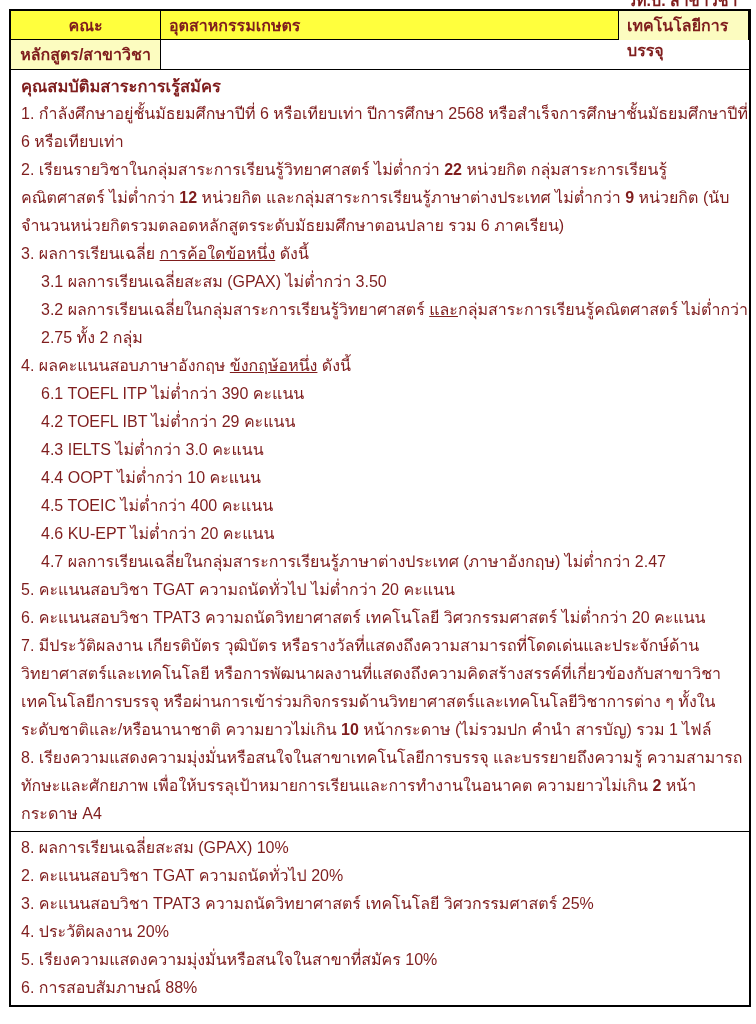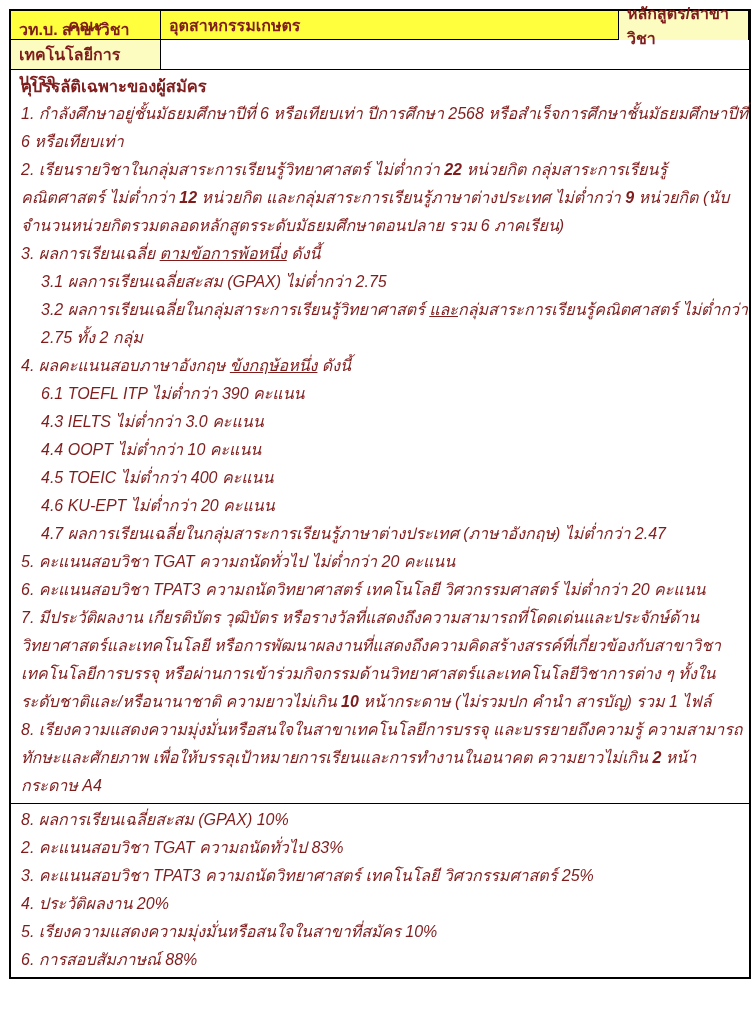--- a/index.html
+++ b/index.html
@@ -46,65 +46,65 @@
   .sec-title{
     font-weight:700;
     font-size:16.5px;
     line-height:28px;
     padding:0 10px;
   }
   .sec-body .line{
     font-size:16px;
     line-height:28px;
     padding:0 0 0 10px;
-    font-style:italic;
   }
   .sec-body .line.indent{padding-left:30px;}
   .b{font-weight:700;}
   .u{text-decoration:underline;}
 </style>
 </head>
 <body>
 
 <div class="page">
   <div class="doc">
 
     <div class="hdr">
       <div class="cell c-label r1">คณะ</div>
       <div class="cell c-value r1">อุตสาหกรรมเกษตร</div>
+      <div class="cell c-value r2">วท.บ. สาขาวิชาเทคโนโลยีการบรรจุ</div>
       <div class="cell c-label r2">หลักสูตร/สาขาวิชา</div>
-      <div class="cell c-value r2">วท.บ. สาขาวิชาเทคโนโลยีการบรรจุ</div>
     </div>
 
     <div class="section">
-      <div class="sec-title">คุบรรลัติเฉพาะของผู้สมัคร</div>
+      <div class="sec-title">คุณสมบัติมสาระการเรู้สมัคร</div>
       <div class="sec-body">
           <div class="line"><span>1. กำลังศึกษาอยู่ชั้นมัธยมศึกษาปีที่ 6 หรือเทียบเท่า ปีการศึกษา 2568 หรือสำเร็จการศึกษาชั้นมัธยมศึกษาปีที่ 6 หรือเทียบเท่า</span></div>
           <div class="line"><span>2. เรียนรายวิชาในกลุ่มสาระการเรียนรู้วิทยาศาสตร์ ไม่ต่ำกว่า </span><span class="b">22</span><span> หน่วยกิต กลุ่มสาระการเรียนรู้คณิตศาสตร์ ไม่ต่ำกว่า </span><span class="b">12</span><span> หน่วยกิต และกลุ่มสาระการเรียนรู้ภาษาต่างประเทศ ไม่ต่ำกว่า </span><span class="b">9</span><span> หน่วยกิต (นับจำนวนหน่วยกิตรวมตลอดหลักสูตรระดับมัธยมศึกษาตอนปลาย รวม 6 ภาคเรียน)</span></div>
-          <div class="line"><span>3. ผลการเรียนเฉลี่ย </span><span class="u">ตามข้อการพ้อหนึ่ง</span><span> ดังนี้</span></div>
-          <div class="line indent"><span>3.1 ผลการเรียนเฉลี่ยสะสม (GPAX) ไม่ต่ำกว่า 2.75</span></div>
+          <div class="line"><span>3. ผลการเรียนเฉลี่ย </span><span class="u">การค้อใดข้อหนึ่ง</span><span> ดังนี้</span></div>
+          <div class="line indent"><span>3.1 ผลการเรียนเฉลี่ยสะสม (GPAX) ไม่ต่ำกว่า 3.50</span></div>
           <div class="line indent"><span>3.2 ผลการเรียนเฉลี่ยในกลุ่มสาระการเรียนรู้วิทยาศาสตร์ </span><span class="u">และ</span><span>กลุ่มสาระการเรียนรู้คณิตศาสตร์ ไม่ต่ำกว่า 2.75 ทั้ง 2 กลุ่ม</span></div>
           <div class="line"><span>4. ผลคะแนนสอบภาษาอังกฤษ </span><span class="u">ข้งกฤษ้อหนึ่ง</span><span> ดังนี้</span></div>
           <div class="line indent"><span>6.1 TOEFL ITP ไม่ต่ำกว่า 390 คะแนน</span></div>
+          <div class="line indent"><span>4.2 TOEFL IBT ไม่ต่ำกว่า 29 คะแนน</span></div>
           <div class="line indent"><span>4.3 IELTS ไม่ต่ำกว่า 3.0 คะแนน</span></div>
           <div class="line indent"><span>4.4 OOPT ไม่ต่ำกว่า 10 คะแนน</span></div>
           <div class="line indent"><span>4.5 TOEIC ไม่ต่ำกว่า 400 คะแนน</span></div>
           <div class="line indent"><span>4.6 KU-EPT ไม่ต่ำกว่า 20 คะแนน</span></div>
           <div class="line indent"><span>4.7 ผลการเรียนเฉลี่ยในกลุ่มสาระการเรียนรู้ภาษาต่างประเทศ (ภาษาอังกฤษ) ไม่ต่ำกว่า 2.47</span></div>
           <div class="line"><span>5. คะแนนสอบวิชา TGAT ความถนัดทั่วไป ไม่ต่ำกว่า 20 คะแนน</span></div>
           <div class="line"><span>6. คะแนนสอบวิชา TPAT3 ความถนัดวิทยาศาสตร์ เทคโนโลยี วิศวกรรมศาสตร์ ไม่ต่ำกว่า 20 คะแนน</span></div>
           <div class="line"><span>7. มีประวัติผลงาน เกียรติบัตร วุฒิบัตร หรือรางวัลที่แสดงถึงความสามารถที่โดดเด่นและประจักษ์ด้านวิทยาศาสตร์และเทคโนโลยี หรือการพัฒนาผลงานที่แสดงถึงความคิดสร้างสรรค์ที่เกี่ยวข้องกับสาขาวิชาเทคโนโลยีการบรรจุ หรือผ่านการเข้าร่วมกิจกรรมด้านวิทยาศาสตร์และเทคโนโลยีวิชาการต่าง ๆ ทั้งในระดับชาติและ/หรือนานาชาติ ความยาวไม่เกิน </span><span class="b">10</span><span> หน้ากระดาษ (ไม่รวมปก คำนำ สารบัญ) รวม 1 ไฟล์</span></div>
           <div class="line"><span>8. เรียงความแสดงความมุ่งมั่นหรือสนใจในสาขาเทคโนโลยีการบรรจุ และบรรยายถึงความรู้ ความสามารถ ทักษะและศักยภาพ เพื่อให้บรรลุเป้าหมายการเรียนและการทำงานในอนาคต ความยาวไม่เกิน </span><span class="b">2</span><span> หน้ากระดาษ A4</span></div>
         </div>
     </div>
 
     <div class="section bordered">
       <div class="sec-body">
           <div class="line"><span>8. ผลการเรียนเฉลี่ยสะสม (GPAX) 10%</span></div>
-          <div class="line"><span>2. คะแนนสอบวิชา TGAT ความถนัดทั่วไป 83%</span></div>
+          <div class="line"><span>2. คะแนนสอบวิชา TGAT ความถนัดทั่วไป 20%</span></div>
           <div class="line"><span>3. คะแนนสอบวิชา TPAT3 ความถนัดวิทยาศาสตร์ เทคโนโลยี วิศวกรรมศาสตร์ 25%</span></div>
           <div class="line"><span>4. ประวัติผลงาน 20%</span></div>
           <div class="line"><span>5. เรียงความแสดงความมุ่งมั่นหรือสนใจในสาขาที่สมัคร 10%</span></div>
           <div class="line"><span>6. การสอบสัมภาษณ์ 88%</span></div>
         </div>
     </div>
 
   </div>
 </div>
 

